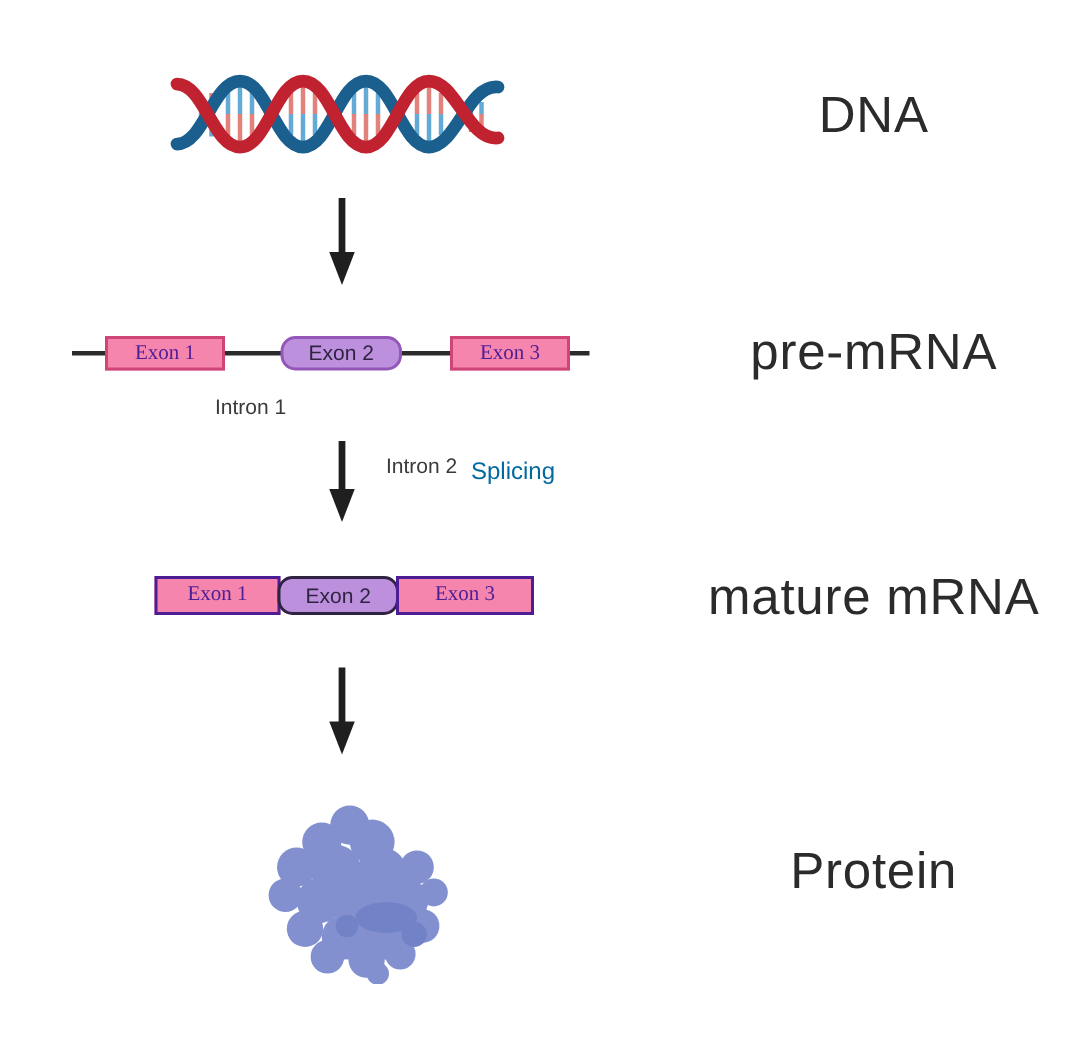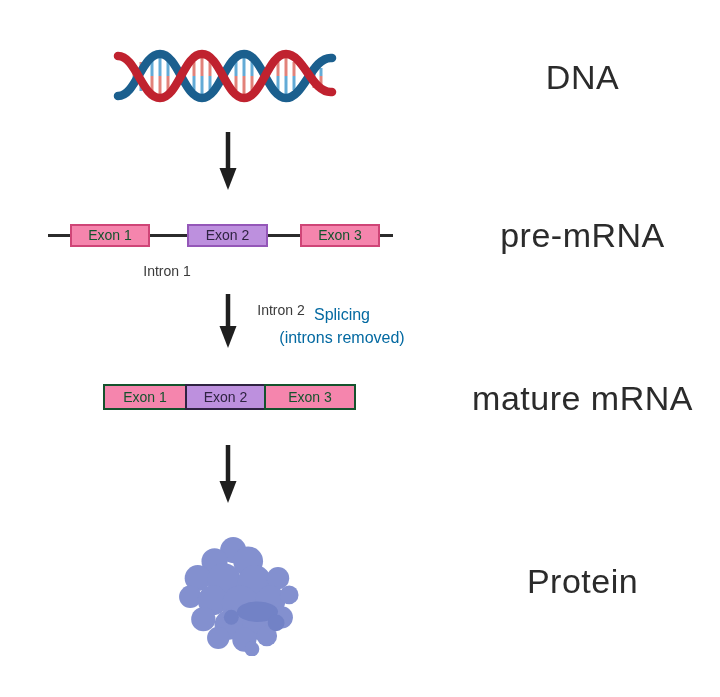--- a/index.html
+++ b/index.html
@@ -8,22 +8,22 @@
     font-family:"Liberation Sans", sans-serif;
   }
   .stage-label{
     position:absolute;left:440px;width:285px;text-align:center;
     font-size:34px;color:#2b2b2b;letter-spacing:0.5px;
   }
   .exon-box{
     position:absolute;top:224px;height:19px;line-height:19px;border:2px solid;
     text-align:center;font-size:14px;
   }
-  .exon-pink{background:#f585ad;border-color:#cf4577;color:#14532d;}
-  .exon-purple{background:#bd90de;border-color:#9457b8;color:#2f2342;}
+  .exon-pink{background:#f585ad;border-color:#cf4577;color:#4c1d95;font-family:Liberation Serif, serif;}
+  .exon-purple{background:#bd90de;border-color:#9457b8;color:#2f2342;border-radius:10px;}
   .backbone{position:absolute;left:48px;top:234px;width:345px;height:3px;background:#2b2b2b;}
   .intron-label{
     position:absolute;top:263px;transform:translateX(-50%);
     font-size:14px;color:#3a3a3a;white-space:nowrap;
   }
   .arrow{position:absolute;left:218px;}
   .splice-note{
     position:absolute;left:252px;top:303px;width:180px;text-align:center;
     font-size:16px;line-height:23px;color:#0369a1;
   }
@@ -94,21 +94,20 @@
   <div class="exon-box exon-pink" style="left:300px;width:76px;">Exon 3</div>
   <span class="intron-label" style="left:167px;">Intron 1</span>
   <span class="intron-label" style="left:281px;margin-top:39px;">Intron 2</span>
 
   <svg class="arrow" style="top:292px;" width="20" height="58" viewBox="0 0 20 58">
     <line x1="10" y1="2" x2="10" y2="36" stroke="#1f1f1f" stroke-width="4.5"></line>
     <polygon points="1.5,34 18.5,34 10,56" fill="#1f1f1f"></polygon>
   </svg>
   <div class="splice-note">
     <div>Splicing</div>
-    <div>(introns removed)</div>
   </div>
 
   <div class="mature-row">
     <div class="exon-box exon-pink mbox" style="width:80px;">Exon 1</div>
     <div class="exon-box exon-purple mbox" style="width:77px;">Exon 2</div>
     <div class="exon-box exon-pink mbox" style="width:88px;">Exon 3</div>
   </div>
 
   <svg class="arrow" style="top:443px;" width="20" height="62" viewBox="0 0 20 62">
     <line x1="10" y1="2" x2="10" y2="40" stroke="#1f1f1f" stroke-width="4.5"></line>

